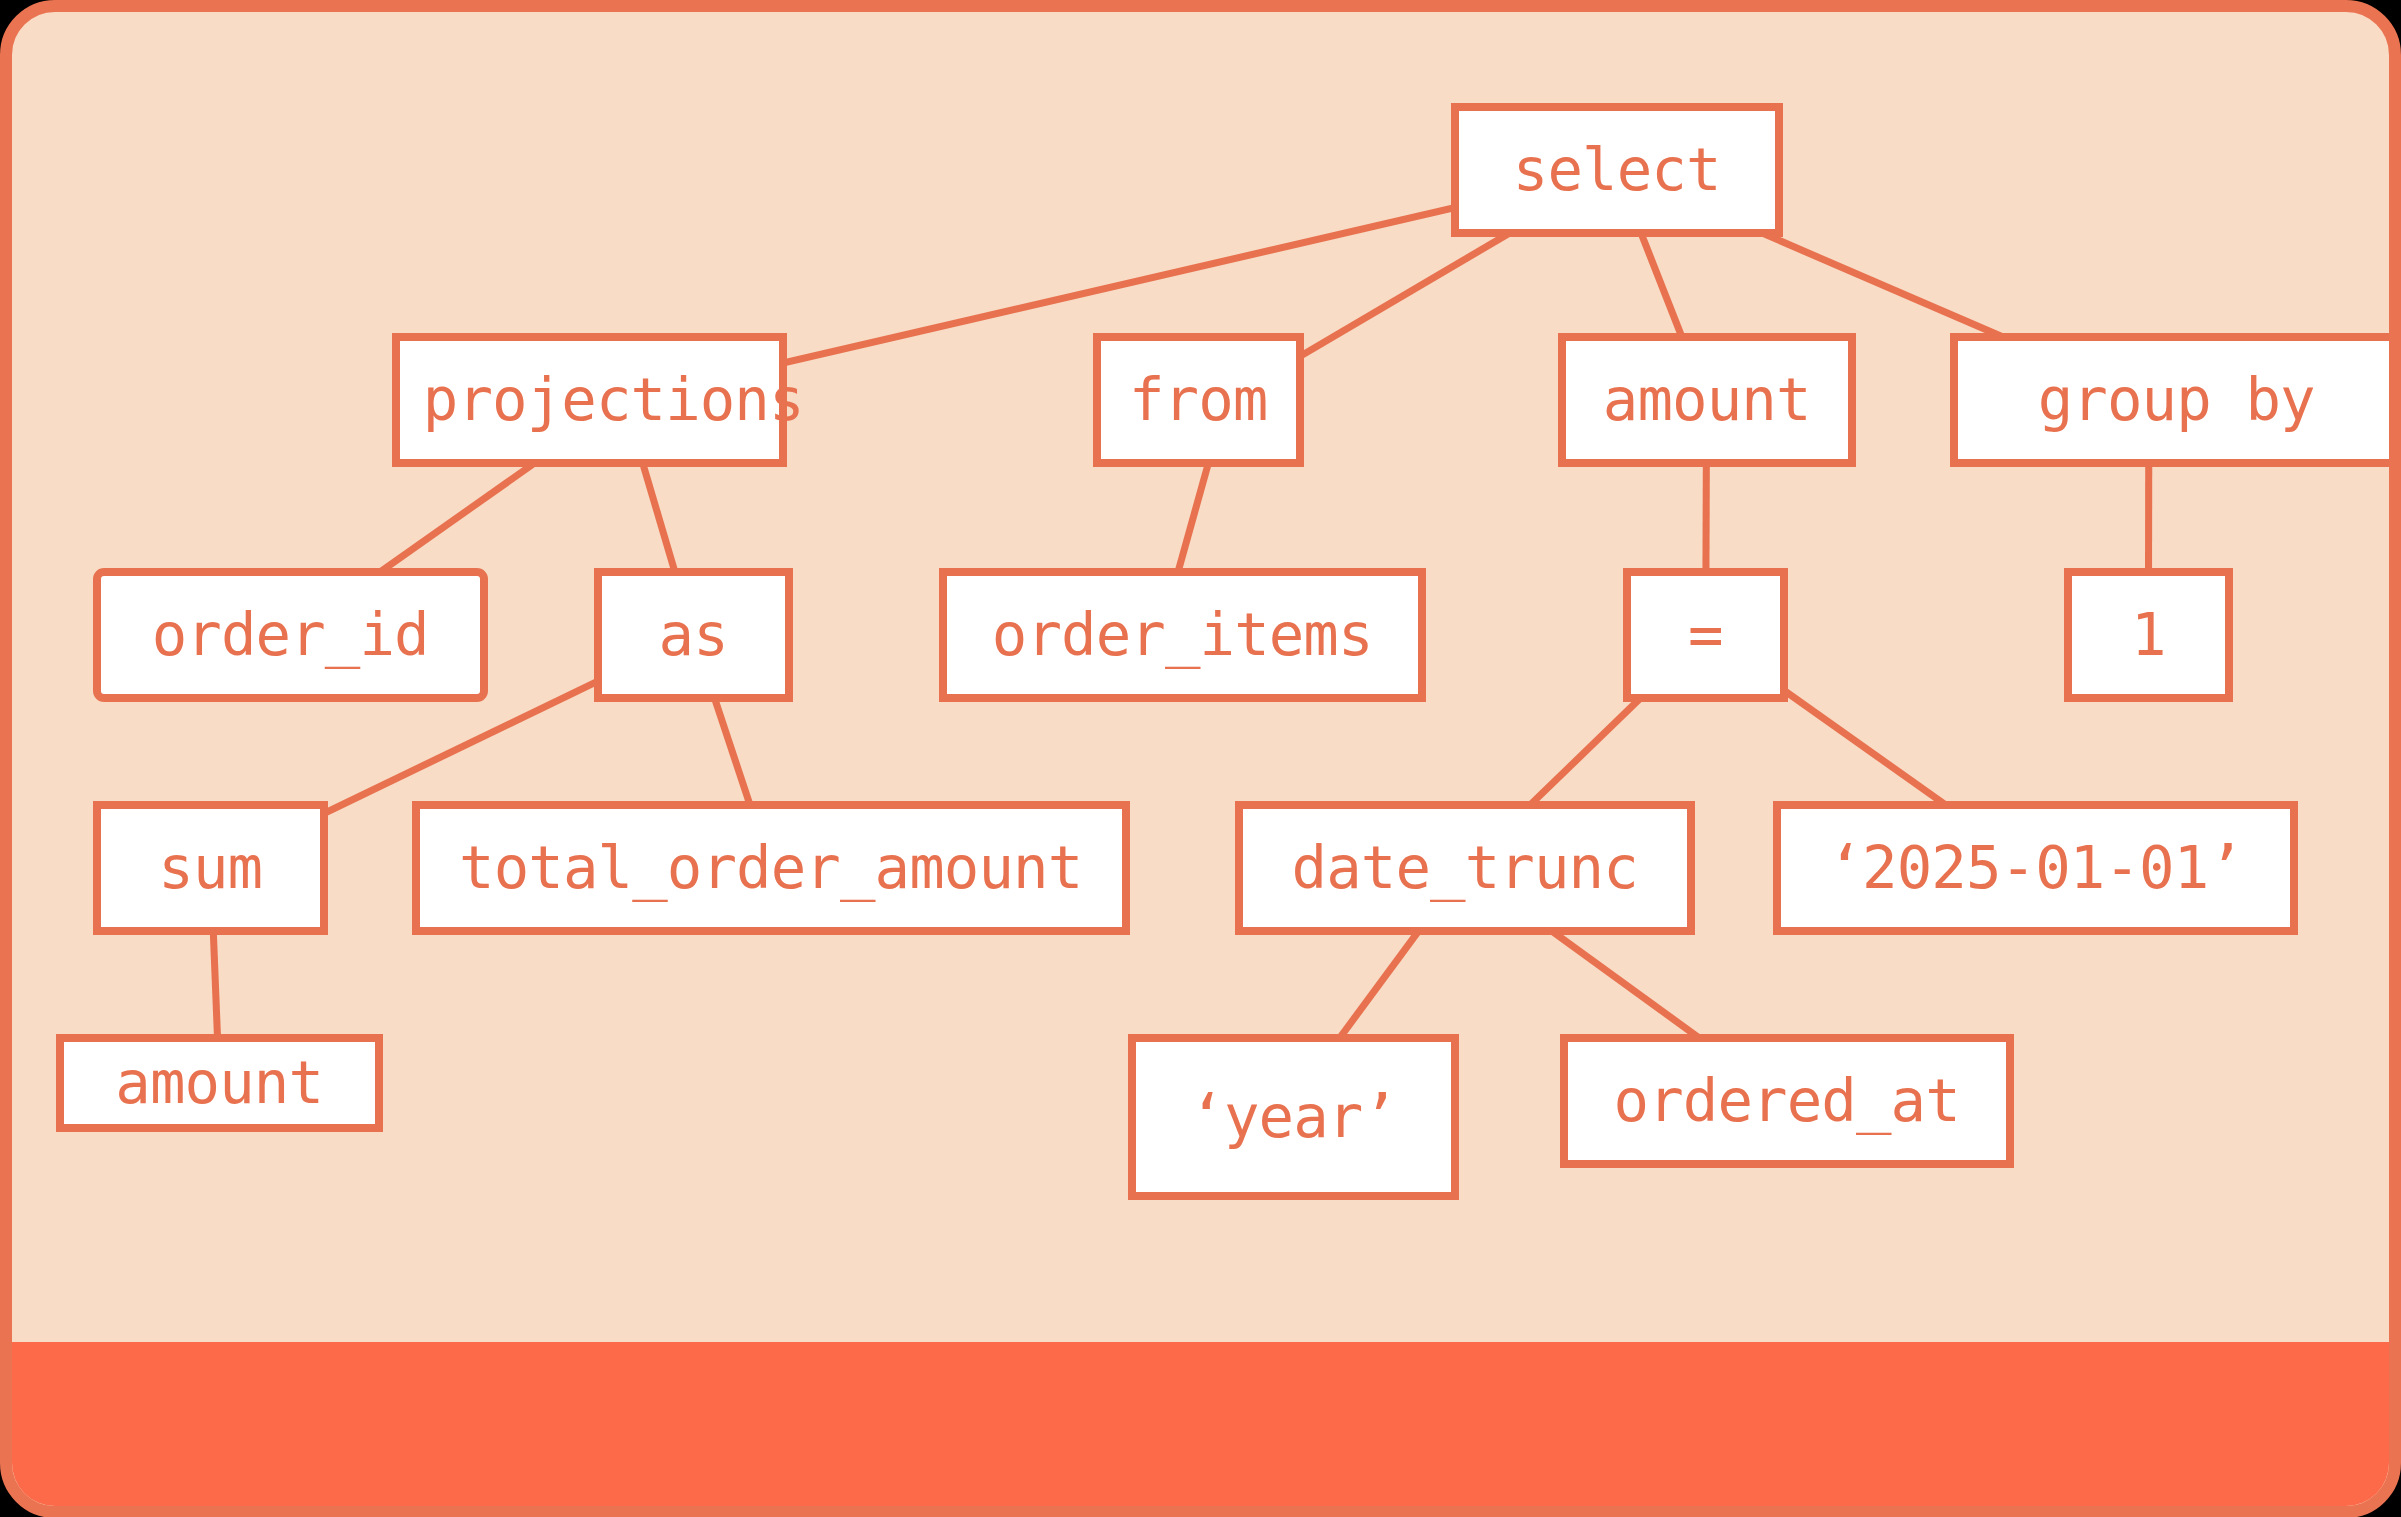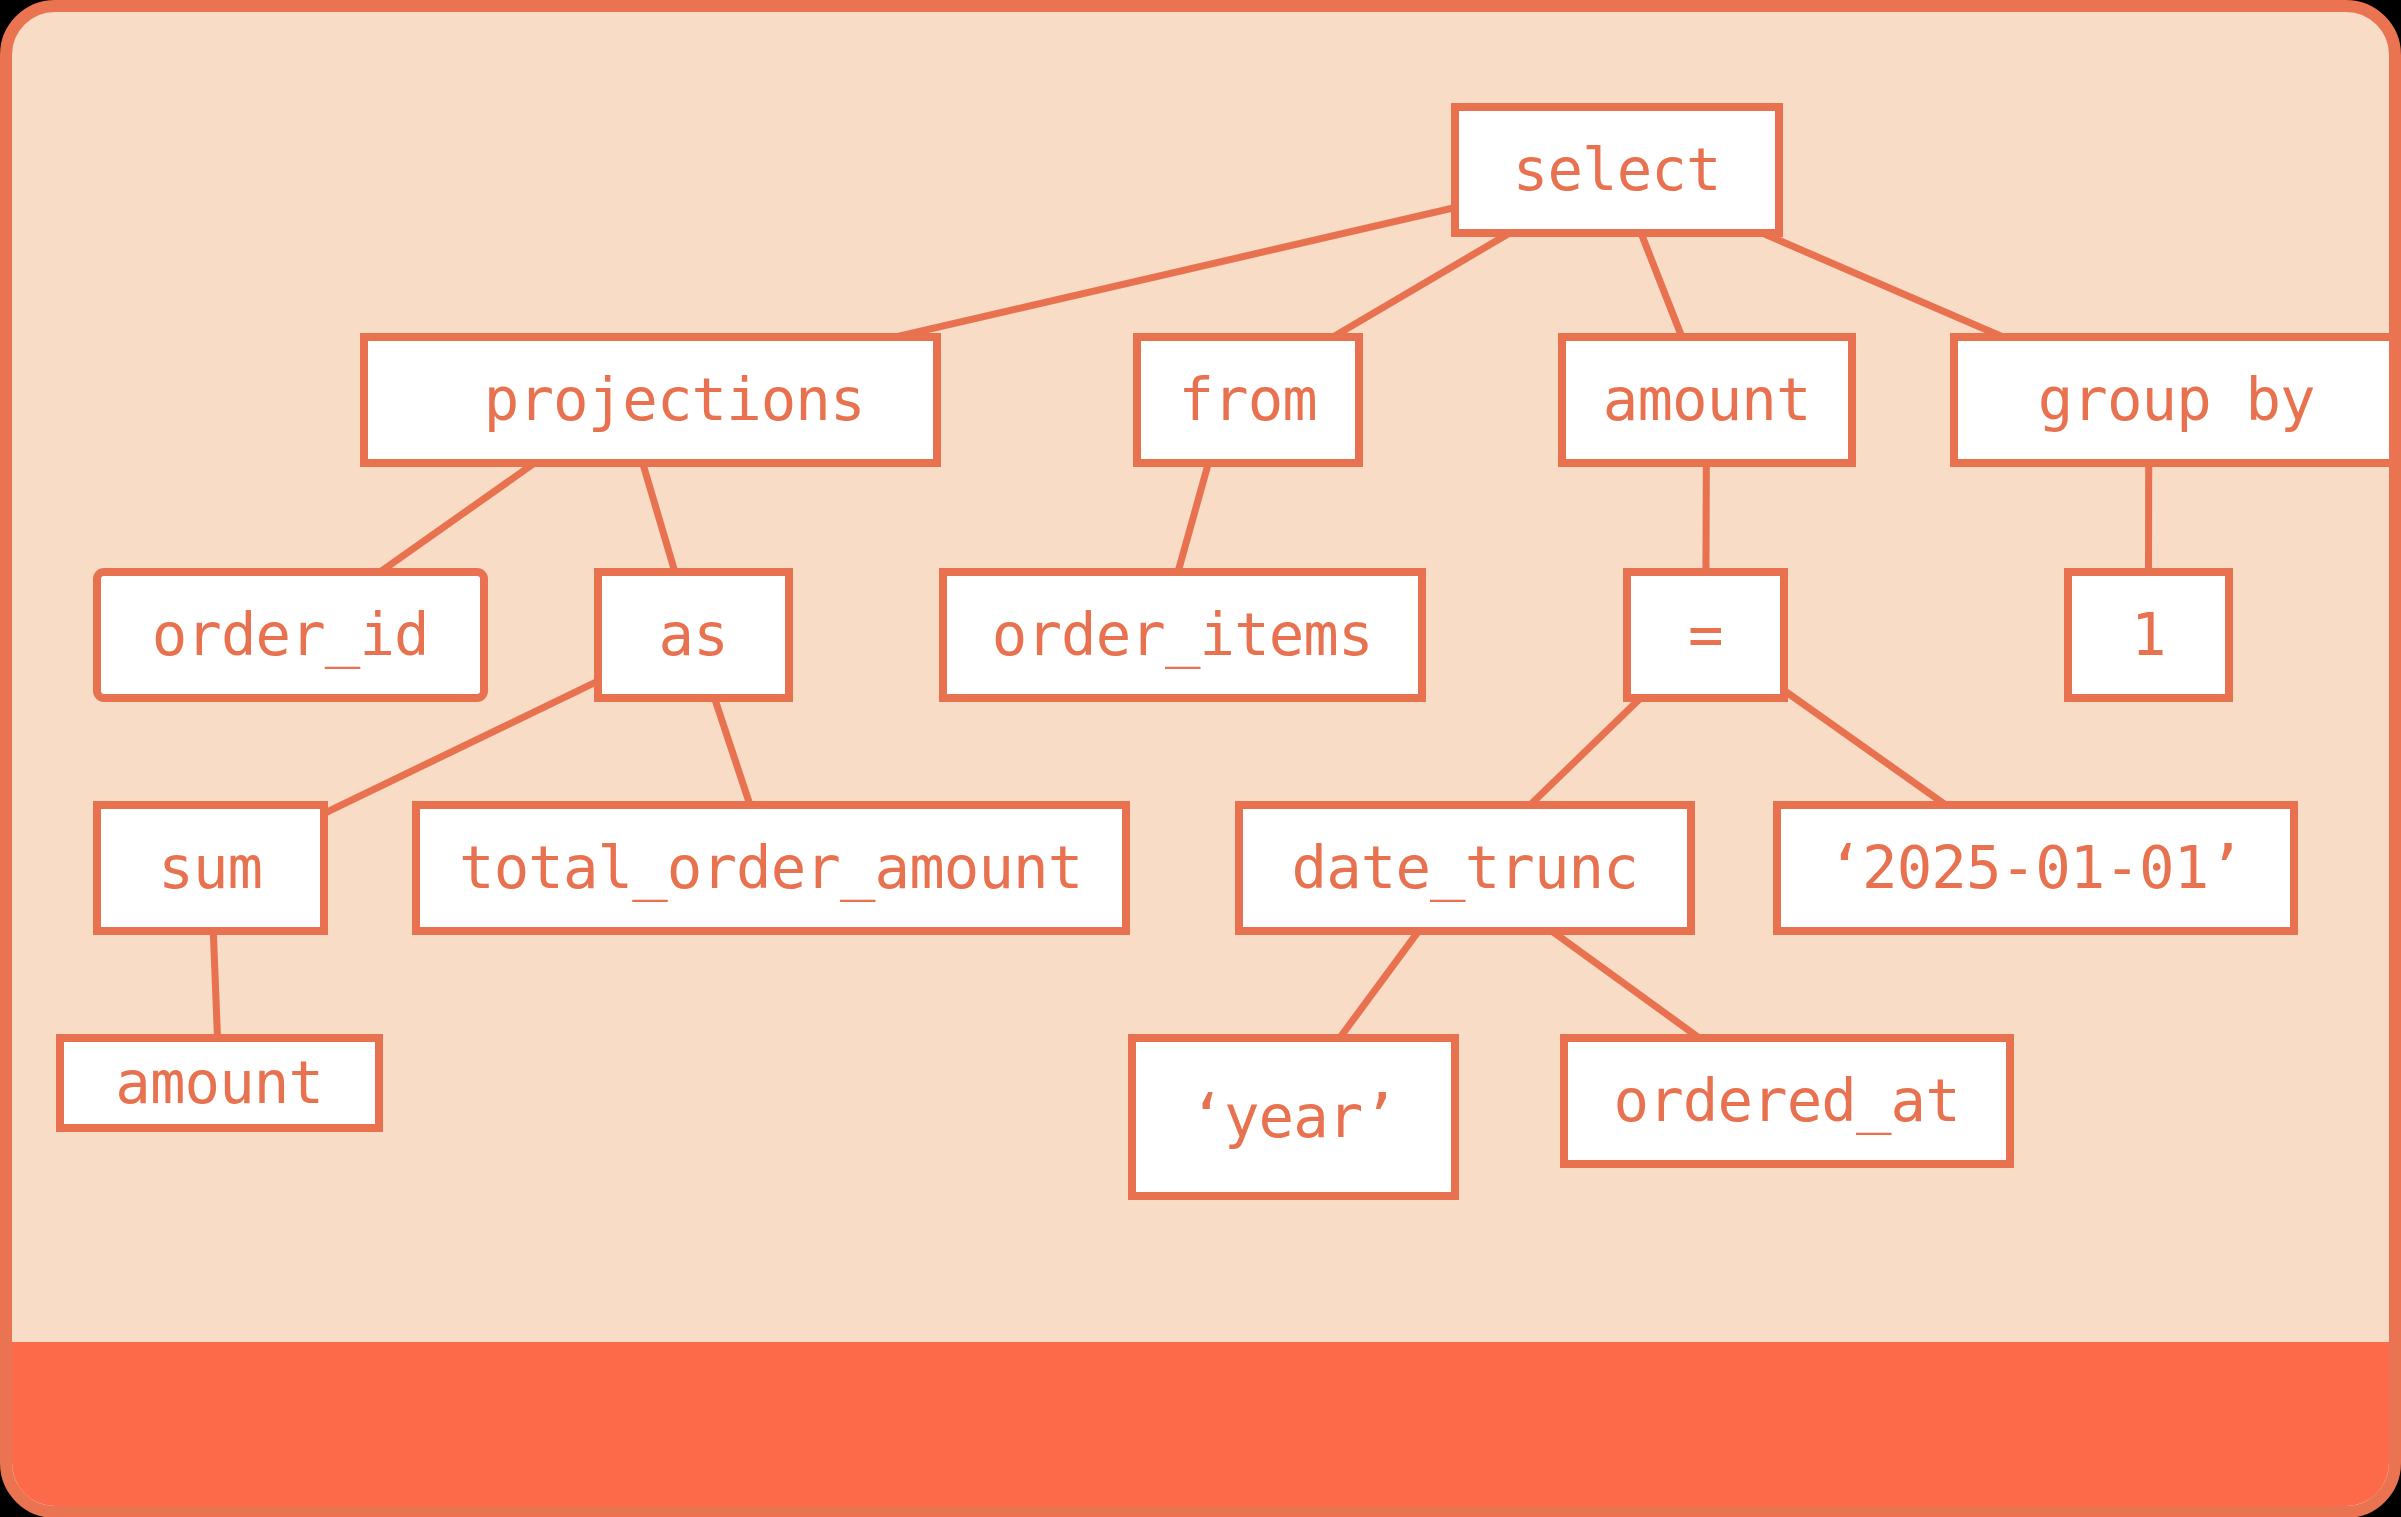--- a/index.html
+++ b/index.html
@@ -54,22 +54,22 @@
           <line x1="788" y1="721" x2="239.5" y2="986" stroke="#e8724f" stroke-width="8"></line>
           <line x1="788" y1="721" x2="876" y2="986" stroke="#e8724f" stroke-width="8"></line>
           <line x1="239.5" y1="986" x2="250" y2="1251" stroke="#e8724f" stroke-width="8"></line>
           <line x1="1938" y1="721" x2="1664.5" y2="986" stroke="#e8724f" stroke-width="8"></line>
           <line x1="1938" y1="721" x2="2312" y2="986" stroke="#e8724f" stroke-width="8"></line>
           <line x1="1664.5" y1="986" x2="1469" y2="1251" stroke="#e8724f" stroke-width="8"></line>
           <line x1="1664.5" y1="986" x2="2030" y2="1251" stroke="#e8724f" stroke-width="8"></line>
         </svg>
       <div id="nodes">
           <div class="node" style="left: 1451px; top: 103px; width: 332px; height: 134px;">select</div>
-          <div class="node" style="left: 360px; top: 333px; width: 581px; height: 134px; padding-left: 48px;">projections</div>
-          <div class="node" style="left: 1133px; top: 333px; width: 230px; height: 134px;">from</div>
+          <div class="node" style="left: 392px; top: 333px; width: 395px; height: 134px; padding-left: 48px;">projections</div>
+          <div class="node" style="left: 1093px; top: 333px; width: 211px; height: 134px;">from</div>
           <div class="node" style="left: 1558px; top: 333px; width: 298px; height: 134px;">amount</div>
           <div class="node" style="left: 1950px; top: 333px; width: 453px; height: 134px;">group by</div>
           <div class="node" style="left: 93px; top: 568px; width: 395px; height: 134px; border-radius: 11px;">order_id</div>
           <div class="node" style="left: 594px; top: 568px; width: 199px; height: 134px;">as</div>
           <div class="node" style="left: 939px; top: 568px; width: 487px; height: 134px;">order_items</div>
           <div class="node" style="left: 1623px; top: 568px; width: 165px; height: 134px;">=</div>
           <div class="node" style="left: 2064px; top: 568px; width: 169px; height: 134px;">1</div>
           <div class="node" style="left: 93px; top: 801px; width: 235px; height: 134px;">sum</div>
           <div class="node" style="left: 412px; top: 801px; width: 718px; height: 134px;">total_order_amount</div>
           <div class="node" style="left: 1235px; top: 801px; width: 460px; height: 134px;">date_trunc</div>

